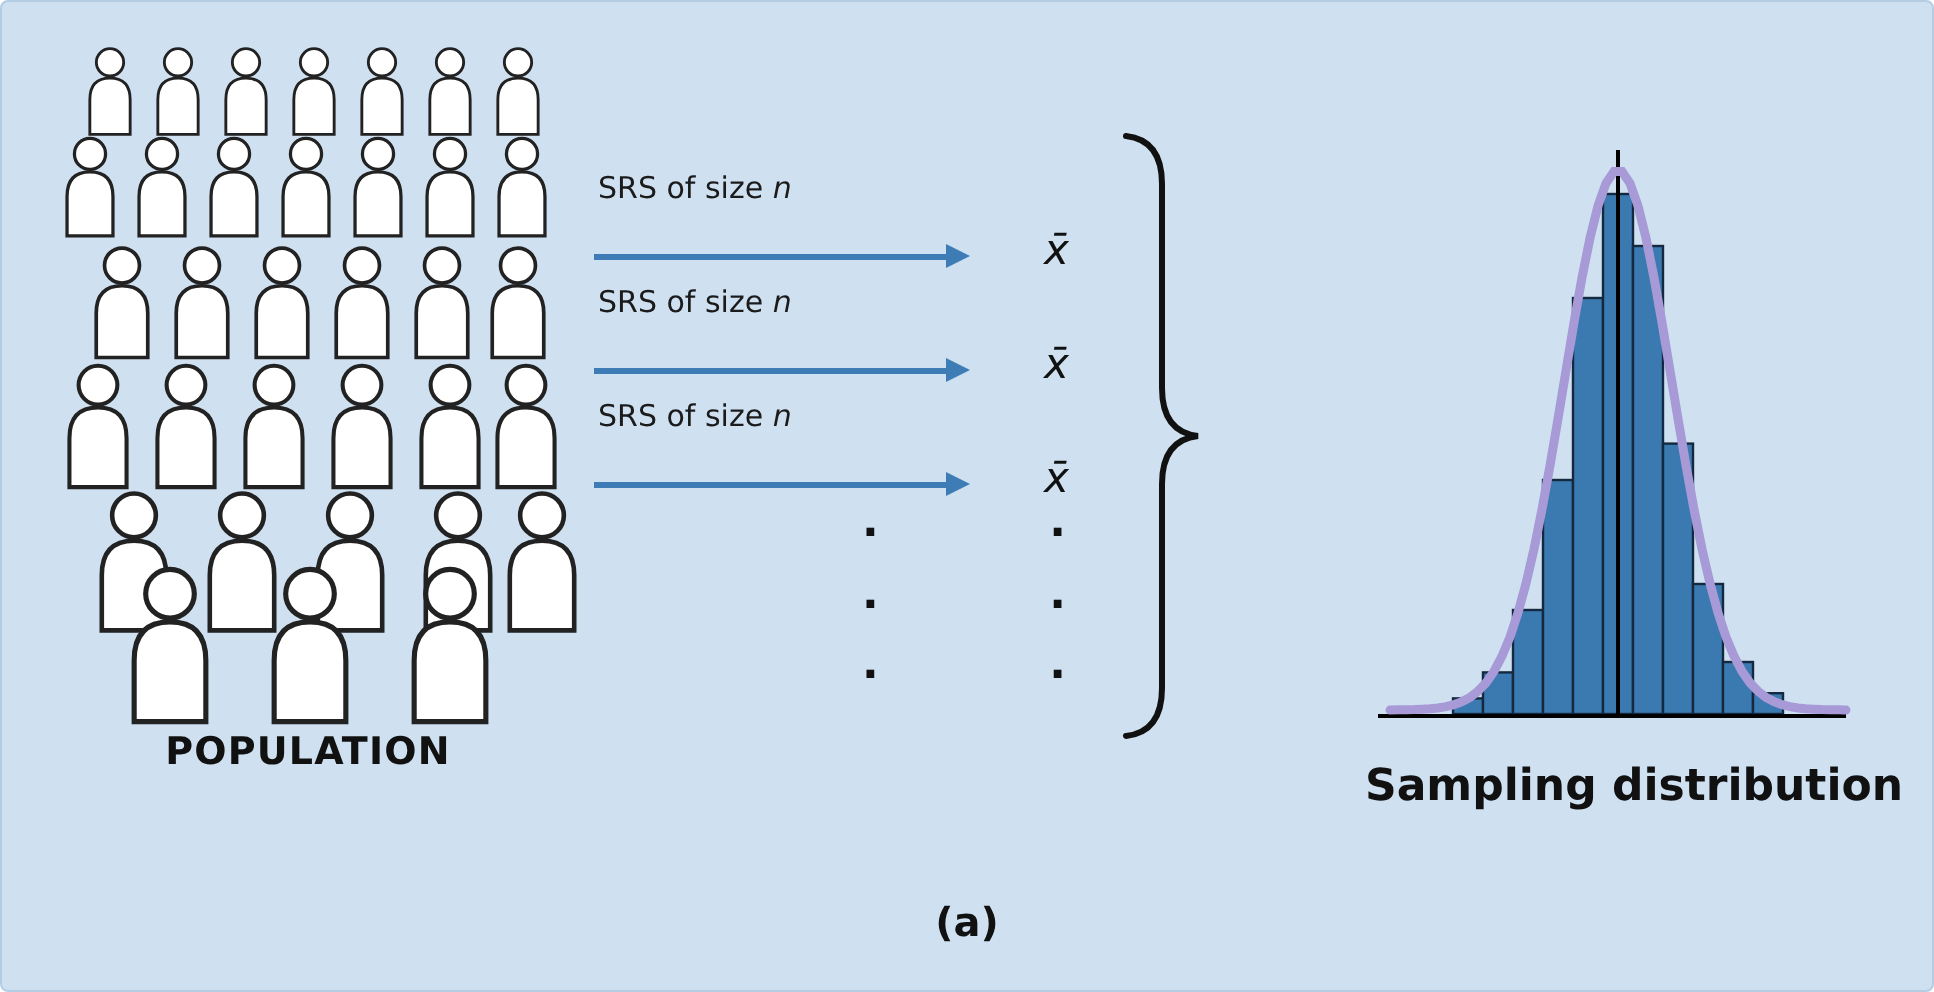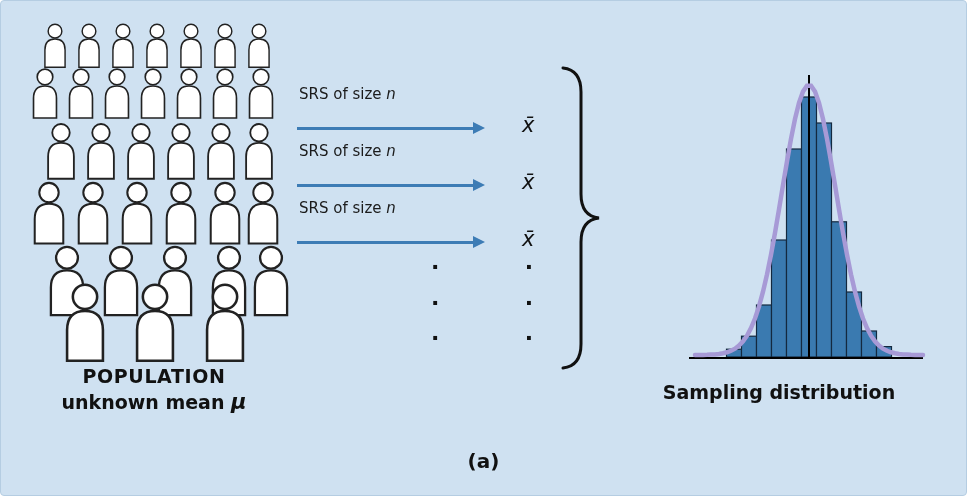--- a/index.html
+++ b/index.html
@@ -22,22 +22,22 @@
   .arrow .shaft{position:absolute;left:0;top:5px;width:177px;height:3px;background:currentColor}
   .arrow .head{position:absolute;right:0;top:0;width:0;height:0;
     border-left:12px solid currentColor;border-top:6px solid transparent;border-bottom:6px solid transparent}
   .xbar{position:absolute;left:521px;font-size:21px;font-style:italic}
   .xbar-1{top:112px}.xbar-2{top:169px}.xbar-3{top:226px}
   .dots-row{position:absolute;left:430px;width:102px;display:flex;justify-content:space-between;
     font-size:22px;font-weight:bold;line-height:1;color:#111}
   .dots-1{top:250px}.dots-2{top:286px}.dots-3{top:321px}
   .brace{position:absolute;left:552px;top:64px}
   .hist{position:absolute;left:688px;top:70px}
-  .caption{position:absolute;left:628px;top:380px;width:300px;text-align:center;
-    font-weight:bold;font-size:19px}
+  .caption{position:absolute;left:666px;top:380px;width:300px;text-align:center;
+    font-weight:bold;font-size:22px}
   .figure-label{position:absolute;left:0;top:448px;width:100%;text-align:center;
     font-weight:bold;font-size:20px}
 </style>
 </head>
 <body>
 
 <div id="panel" style="background: rgb(207, 225, 241);">
 
   <svg class="crowd" width="270" height="356" viewBox="0 0 270 356">
     <defs>
@@ -76,21 +76,20 @@
     <use href="#psn" transform="translate(102,276) scale(1.15)"></use>
     <use href="#psn" transform="translate(156,276) scale(1.15)"></use>
     <use href="#psn" transform="translate(210,276) scale(1.15)"></use>
     <use href="#psn" transform="translate(252,276) scale(1.15)"></use>
     <use href="#psn" transform="translate(66,318) scale(1.28)"></use>
     <use href="#psn" transform="translate(136,318) scale(1.28)"></use>
     <use href="#psn" transform="translate(206,318) scale(1.28)"></use>
   </svg>
 
   <div class="pop-title">POPULATION</div>
-  <div class="pop-sub"><span>unknown mean </span><span class="mu">μ</span></div>
 
   <div class="srs-label srs-1"><span>SRS of size </span><span class="n">n</span></div>
   <div class="arrow arrow-1" style="color: rgb(61, 124, 181);">
     <div class="shaft"></div>
     <div class="head"></div>
   </div>
   <div class="xbar xbar-1">x̄</div>
 
   <div class="srs-label srs-2"><span>SRS of size </span><span class="n">n</span></div>
   <div class="arrow arrow-2" style="color: rgb(61, 124, 181);">

